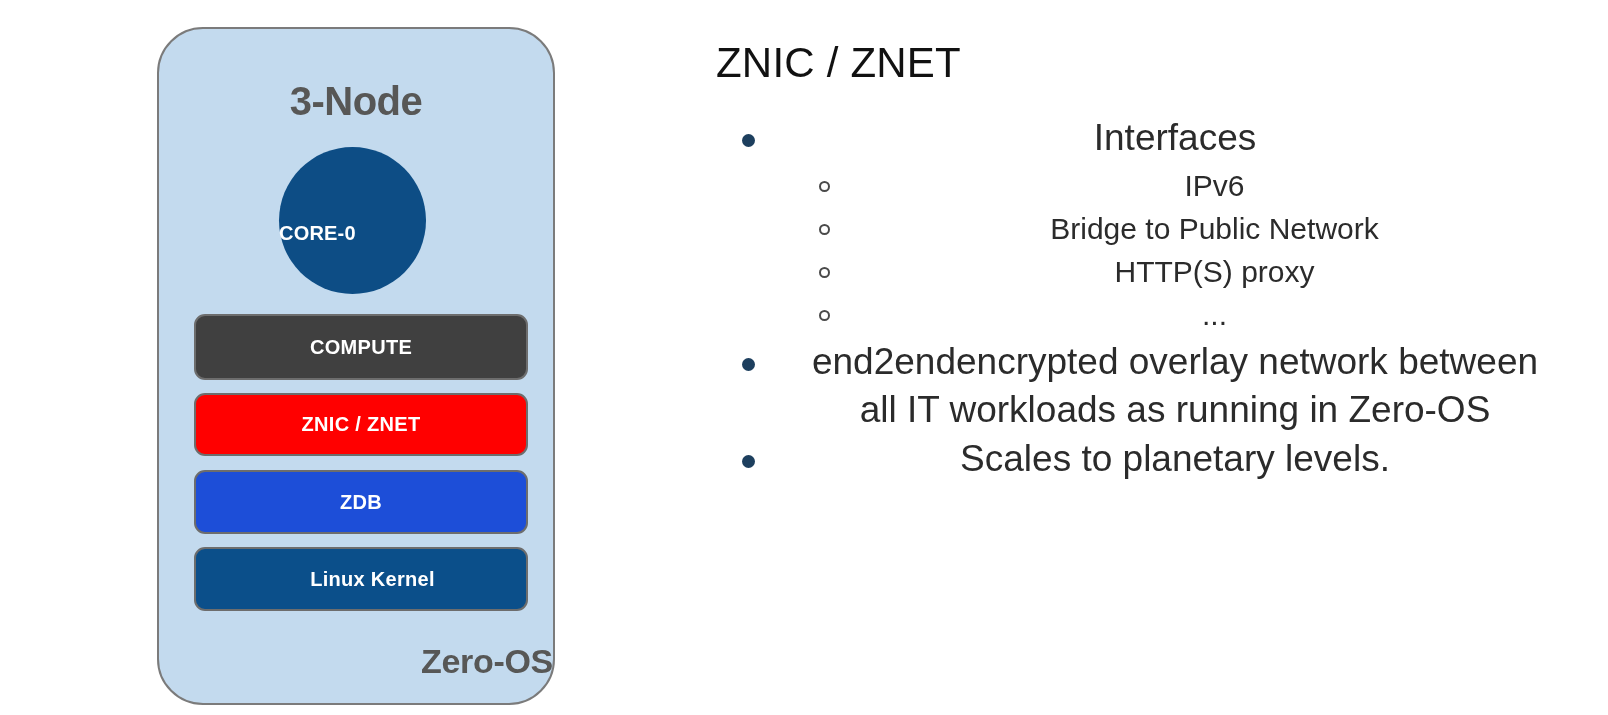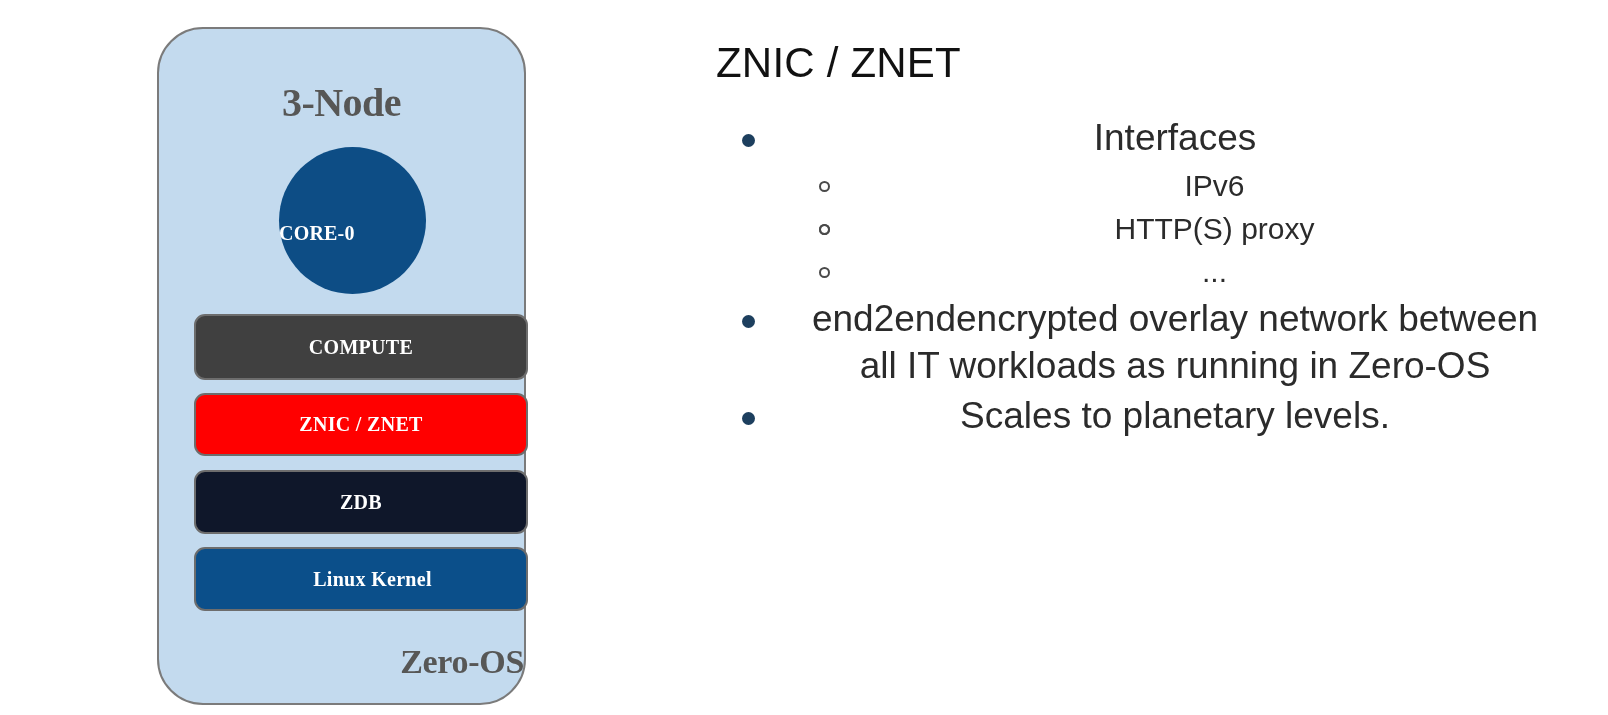--- a/index.html
+++ b/index.html
@@ -8,26 +8,25 @@
     background:#ffffff;
     font-family:"Liberation Sans", sans-serif;
     overflow:hidden;
     position:relative;
   }
 
   
   #node-panel{
     position:absolute;
     left:157px; top:27px;
-    width:369px; height:678px;
+    width:398px; height:678px;
     background:#c3daee;
     border:2px solid #7b7b7b;
     border-radius:46px;
     box-sizing:border-box;
-    font-family:Liberation Serif, serif;
   }
 
   #node-title{
     position:absolute;
     left:0; top:50px;
     width:100%;
     text-align:center;
     font-size:40px;
     font-weight:bold;
     color:#575756;
@@ -62,21 +61,21 @@
     display:flex;
     align-items:center;
     justify-content:center;
     color:#ffffff;
     font-weight:bold;
     font-size:20px;
     letter-spacing:0.3px;
   }
   .layer-compute{ top:285px; height:66px; background:#404040; }
   .layer-znic   { top:364px; height:63px; background:#ff0000; }
-  .layer-zdb    { top:441px; height:64px; background:#0f172a; }
+  .layer-zdb    { top:441px; height:64px; background:#1d4ed8; }
   .layer-kernel { top:518px; height:64px; background:#0b4f8a;padding-left:23px; }
 
   #node-footer{
     position:absolute;
     left:0; bottom:22px;
     width:100%;
     text-align:right;
     font-size:34px;
     font-weight:bold;
     color:#575756;
@@ -189,20 +188,21 @@
       <span class="bullet"></span>
       <span>Interfaces</span>
 
       <ul class="lvl2">
         <li class="subitem">
           <span class="subbullet"></span>
           <span>IPv6</span>
         </li>
         <li class="subitem">
           <span class="subbullet"></span>
+          <span>Bridge to Public Network</span>
         </li>
         <li class="subitem">
           <span class="subbullet"></span>
           <span>HTTP(S) proxy</span>
         </li>
         <li class="subitem">
           <span class="subbullet"></span>
           <span>...</span>
         </li>
       </ul>

